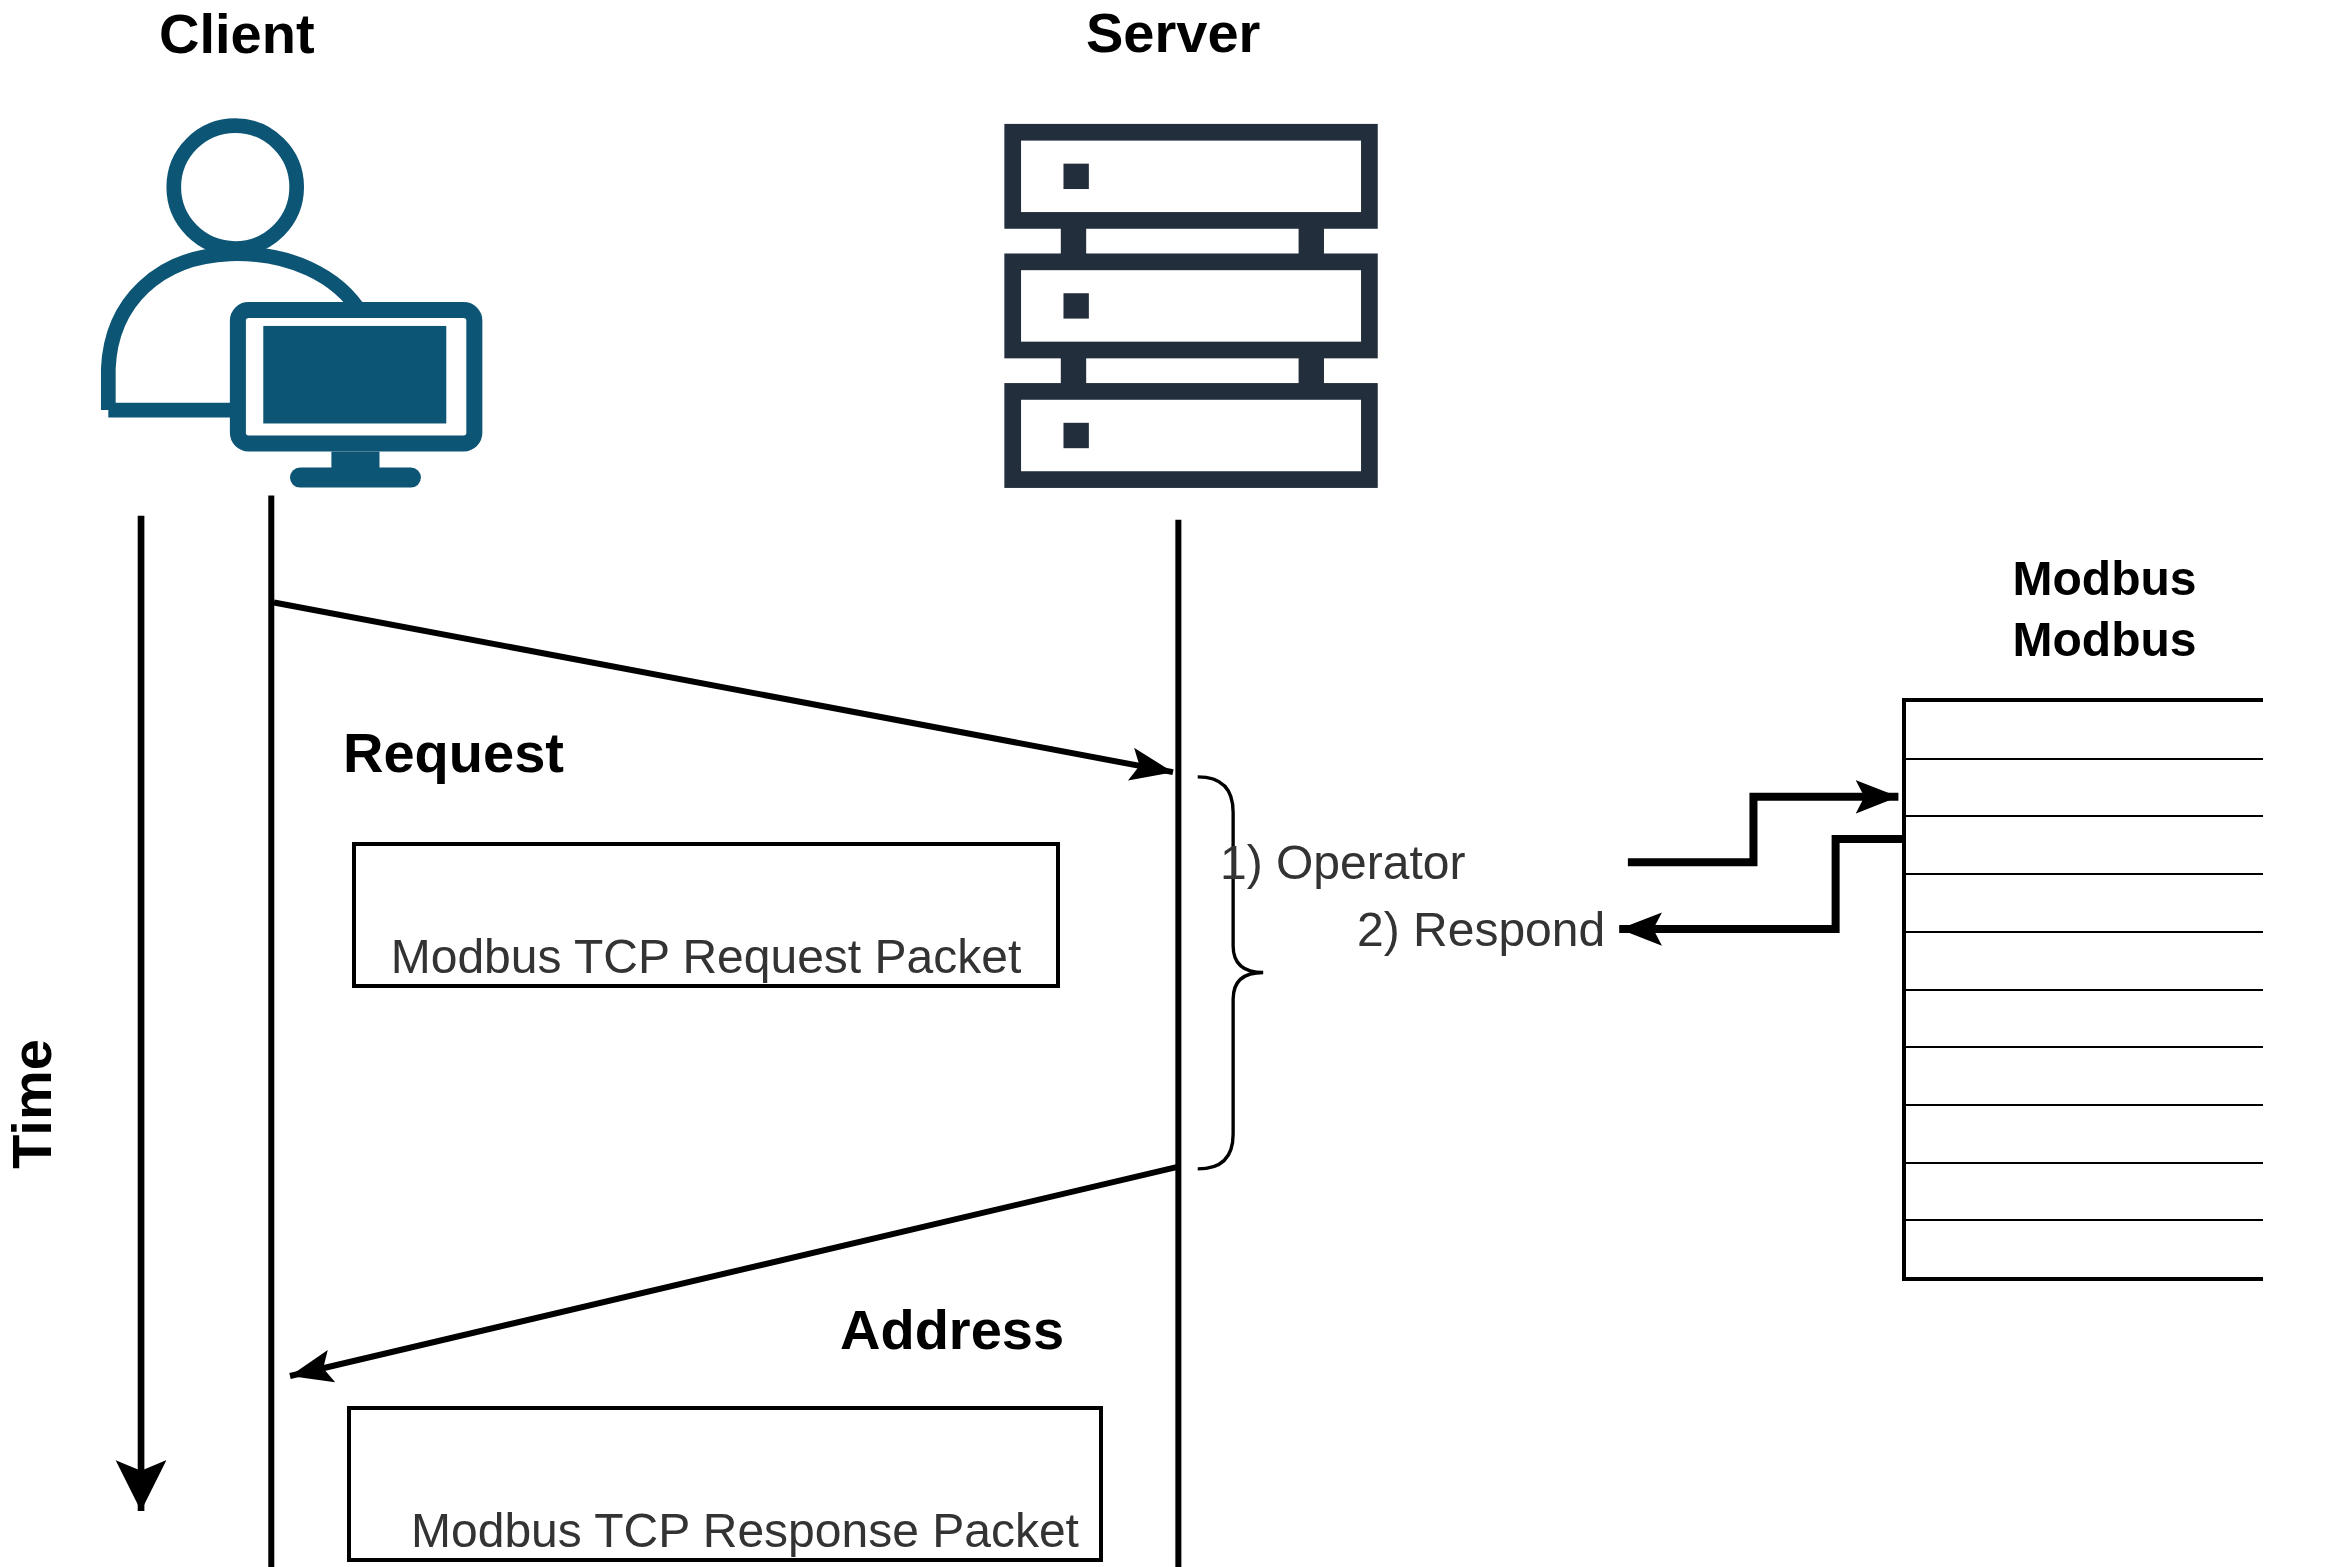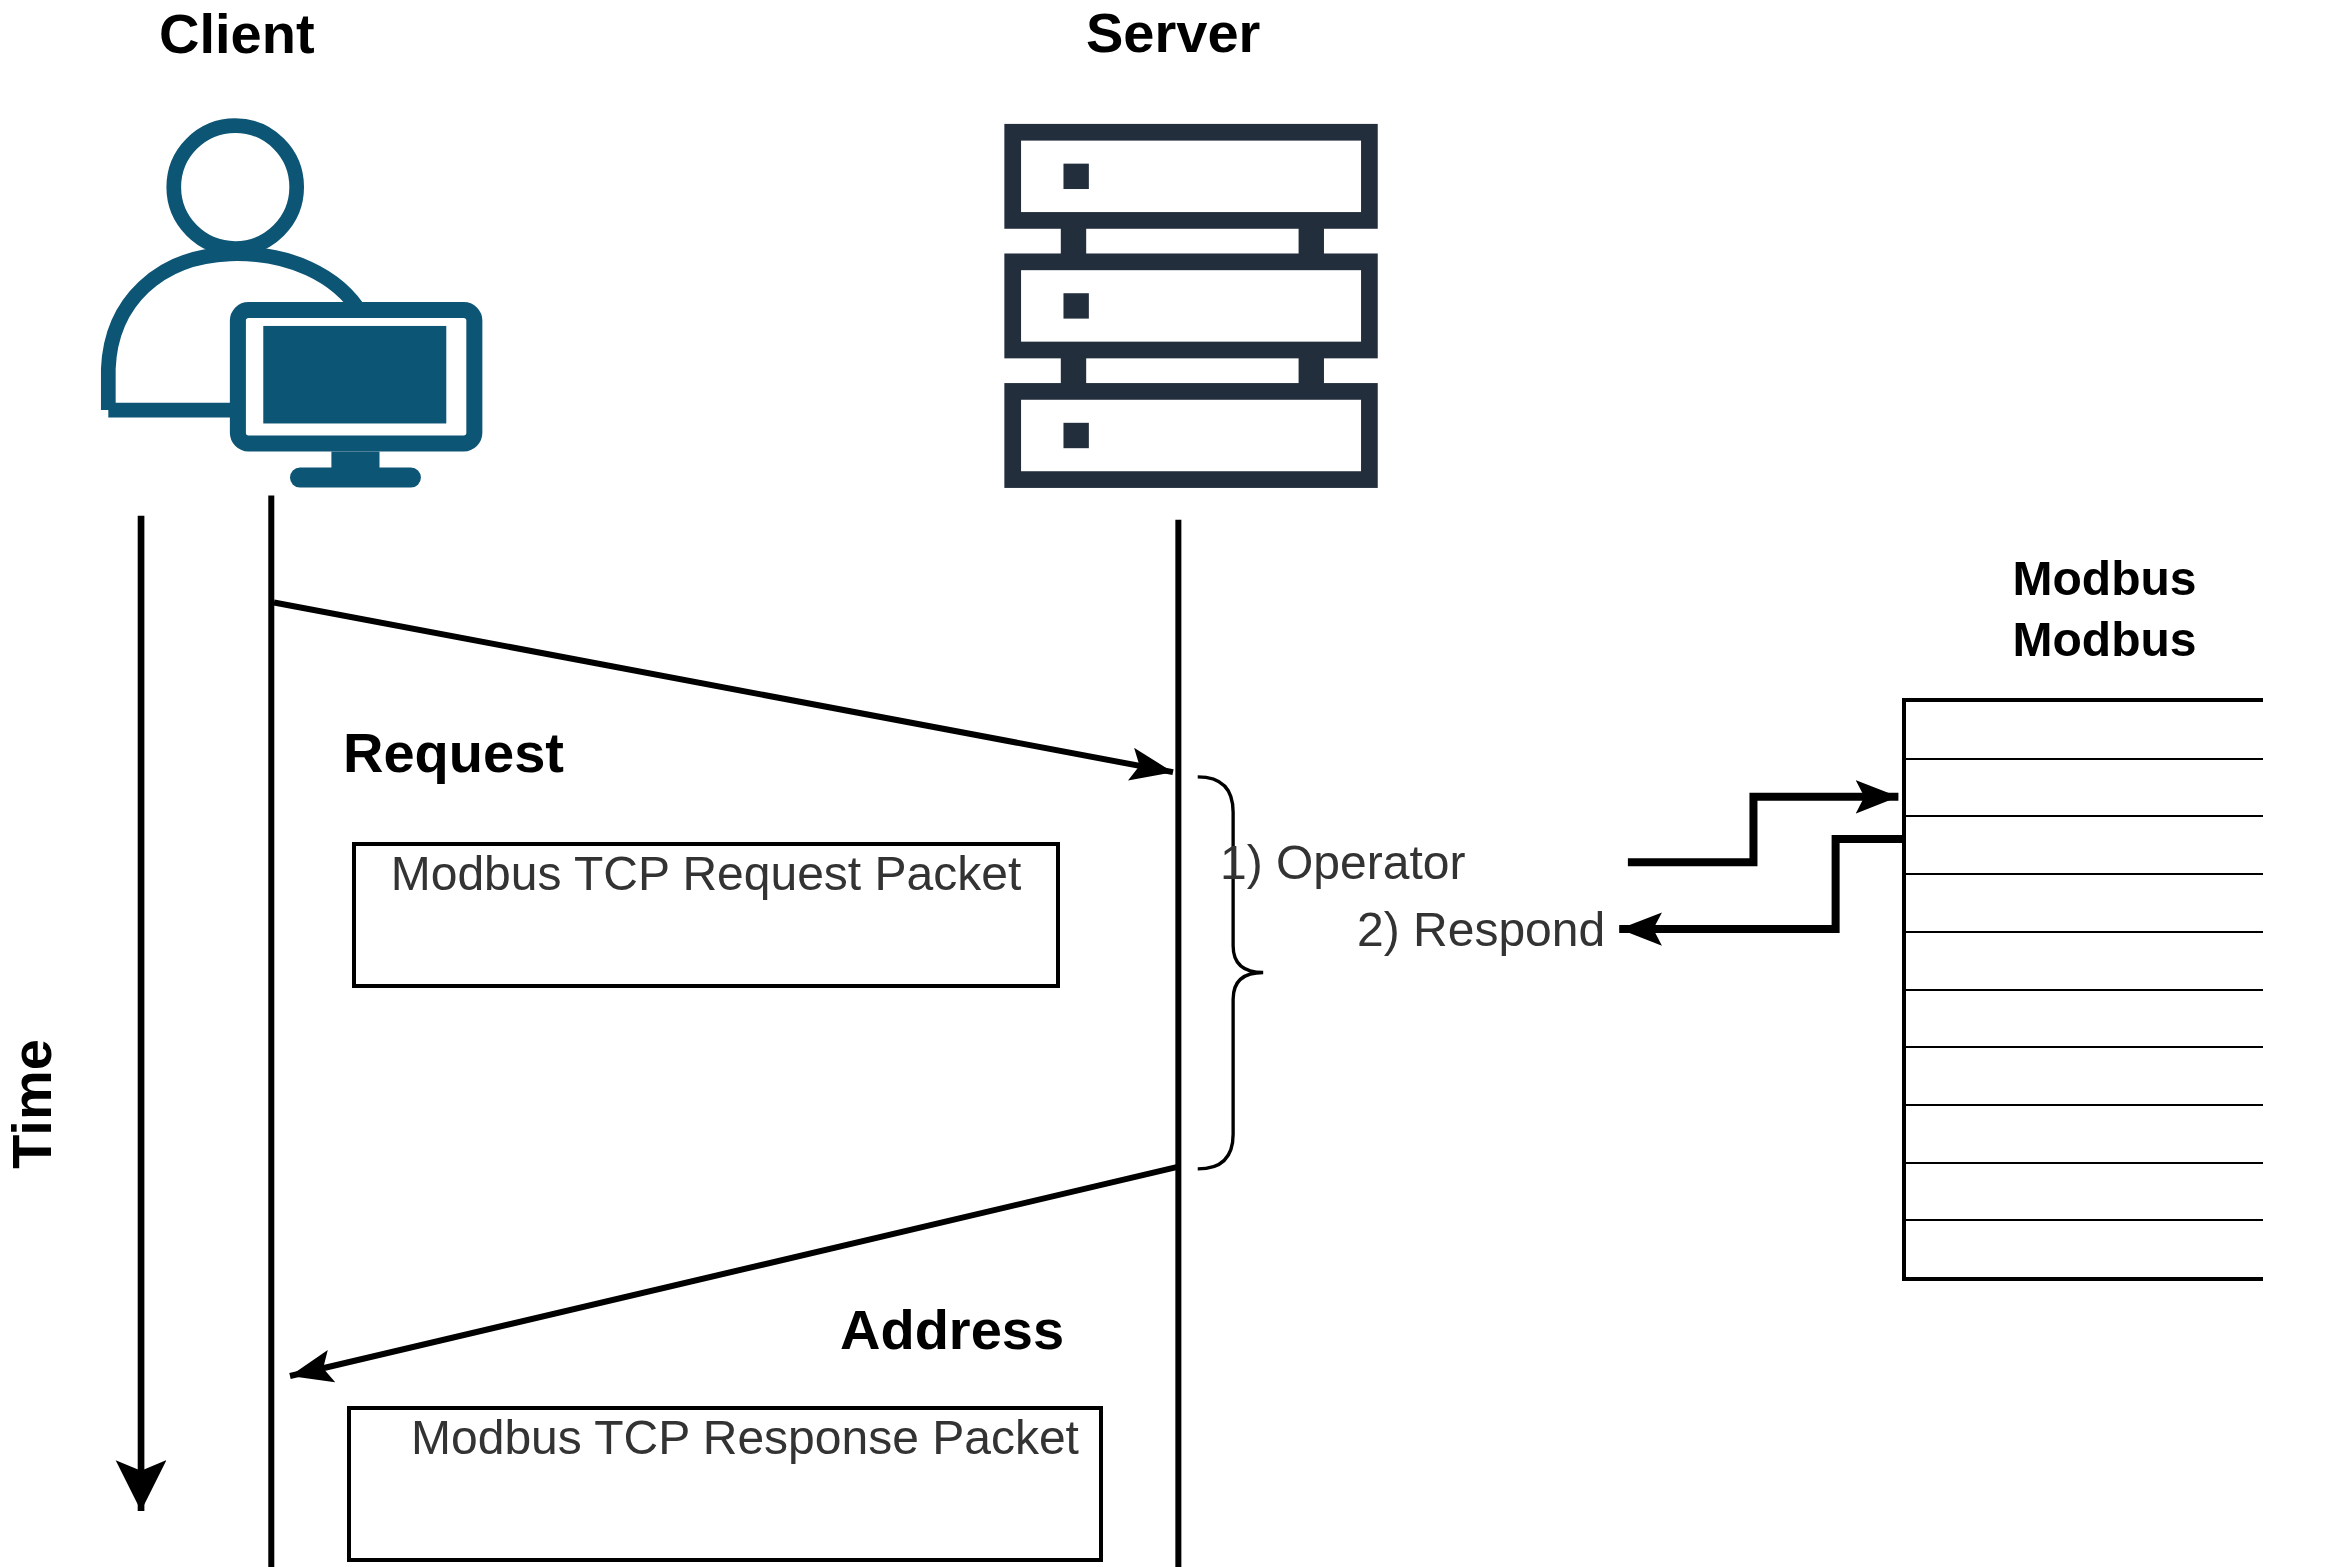--- a/index.html
+++ b/index.html
@@ -13,21 +13,21 @@
   .body-text{font-size:48px;font-weight:400;color:var(--body-text,#333);}
   .client-label{left:159px;top:1.3px;}
   .server-label{left:1086px;top:0px;}
   .time-label{left:31px;top:1104px;transform:translate(-50%,-50%) rotate(-90deg);}
   .request-label{left:343px;top:720px;}
   .response-label{left:840px;top:1297px;}
   .operator-step{left:1220px;top:834px;line-height:57px;}
   .respond-step{left:1357px;top:901px;line-height:57px;}
   .packet-box{
     position:absolute;border:4px solid var(--line,#000);background:#fff;
-    display:flex;align-items:flex-start;justify-content:center;box-sizing:border-box;
+    display:flex;align-items:flex-end;justify-content:center;box-sizing:border-box;
   }
   .request-box{left:352px;top:842px;width:708px;height:146px;}
   .response-box{left:347px;top:1406px;width:756px;height:156px;padding-left:40px;}
   .modbus-title{
     position:absolute;left:1971px;top:548px;width:267px;text-align:center;
     font-size:48px;font-weight:700;line-height:61px;color:var(--text,#000);
   }
   .modbus-table{
     position:absolute;left:1902px;top:698px;width:418px;height:583px;
     border:4px solid var(--line,#000);box-sizing:border-box;background:#fff;

